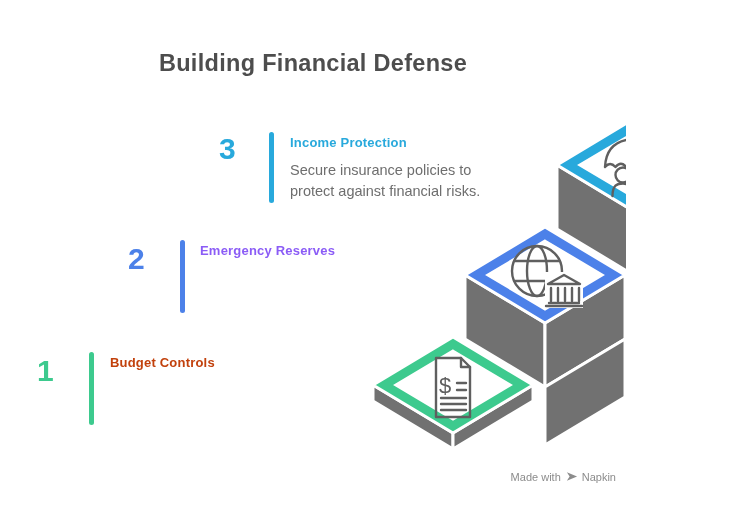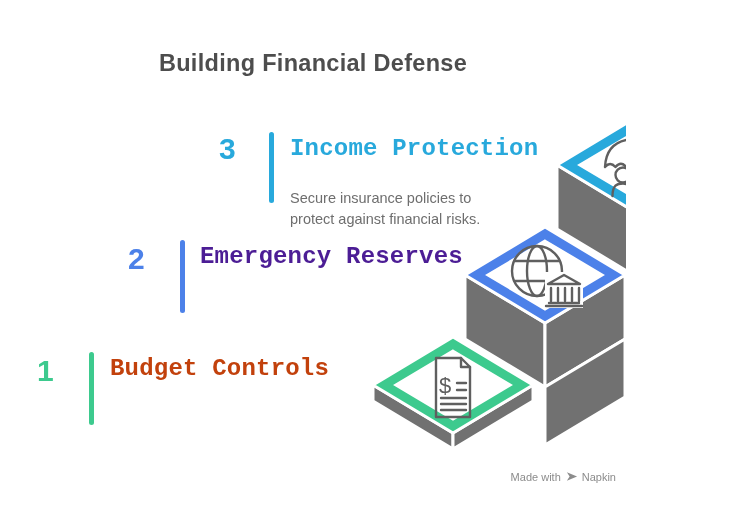--- a/index.html
+++ b/index.html
@@ -12,24 +12,24 @@
     font-size:23.5px;font-weight:bold;color:#4D4D4D;letter-spacing:.3px;
   }
   .step-num{
     position:absolute;font-size:30px;font-weight:bold;line-height:1;
   }
   .step-bar{
     position:absolute;width:5px;border-radius:2.5px;
   }
   .step-text{position:absolute;}
   .step-title{
-    font-size:24px;font-weight:bold;line-height:1.2;letter-spacing:.2px;font-family:Liberation Mono, monospace;
+    font-size:13px;font-weight:bold;line-height:1.2;letter-spacing:.2px;
   }
   .step-desc{
-    margin-top:24px;font-size:14.5px;line-height:1.45;color:#6E6E6E;
+    margin-top:9px;font-size:14.5px;line-height:1.45;color:#6E6E6E;
   }
   .watermark{
     position:absolute;right:10px;top:470px;display:flex;align-items:center;gap:4px;
     font-size:11px;color:#8C8C8C;
   }
   .stair-svg{position:absolute;left:356px;top:95px;}
   svg text{font-family:"Liberation Sans",sans-serif;}
 </style>
 </head>
 <body>
@@ -102,21 +102,21 @@
     <div class="step-title" style="color: rgb(40, 169, 220);">Income Protection</div>
     <div class="step-desc">
       <div>Secure insurance policies to</div>
       <div>protect against financial risks.</div>
     </div>
   </div>
 
   <div class="step-num" style="left: 128px; top: 244px; color: rgb(76, 129, 233);">2</div>
   <div class="step-bar" style="left: 180px; top: 240px; height: 73px; background: rgb(76, 129, 233);"></div>
   <div class="step-text" style="left:200px;top:243px">
-    <div class="step-title" style="color: #4c1d95;">Emergency Reserves</div>
+    <div class="step-title" style="color: #8b5cf6;">Emergency Reserves</div>
   </div>
 
   <div class="step-num" style="left: 37px; top: 356px; color: rgb(61, 202, 142);">1</div>
   <div class="step-bar" style="left: 89px; top: 352px; height: 73px; background: rgb(61, 202, 142);"></div>
   <div class="step-text" style="left:110px;top:355px">
     <div class="step-title" style="color: #c2410c;">Budget Controls</div>
   </div>
 
   <div class="watermark">
     <span>Made with</span>

